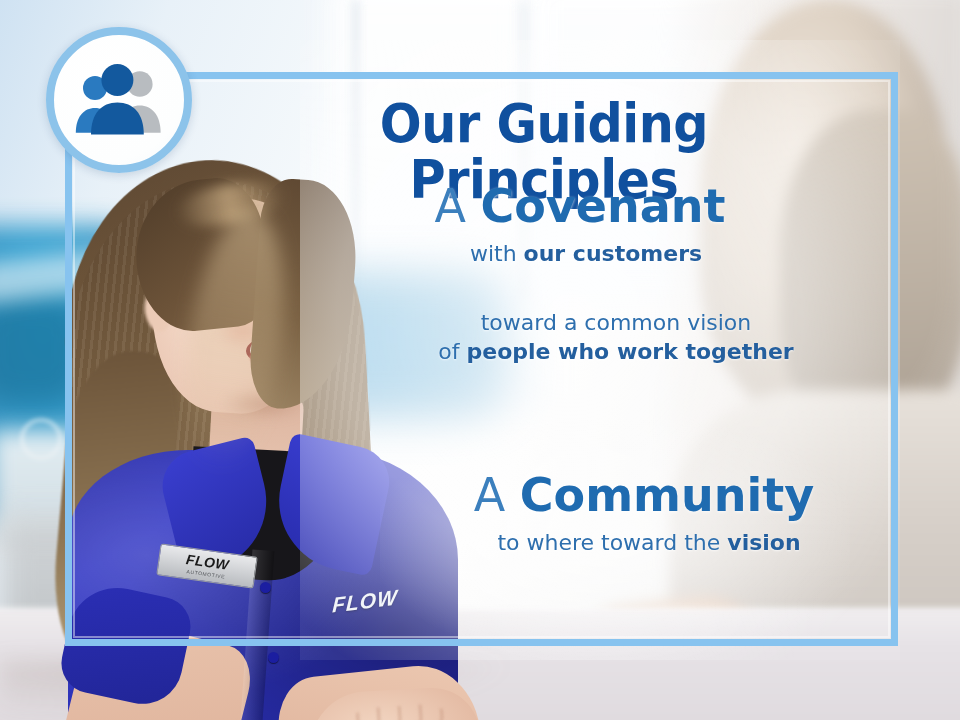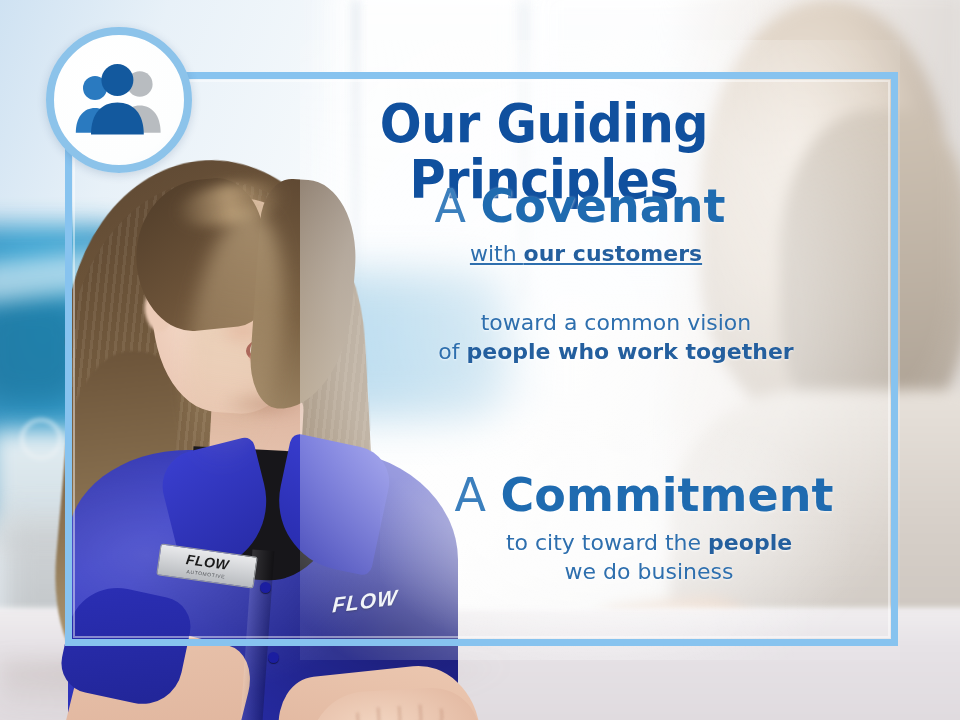--- a/index.html
+++ b/index.html
@@ -431,21 +431,21 @@
     text-shadow: 0 1px 2px rgba(255,255,255,.7);
   }
   .p-sub b { font-weight: bold; color: #245f9e; }
 
   
   #block-covenant   { position: absolute; left: 0;   top: 0;   width: 578px; }
   #block-community  { position: absolute; left: 0;   top: 122px; width: 578px; }
   #block-commitment { position: absolute; left: 0;   top: 289px; width: 578px; }
 
   #block-covenant   .p-head { padding-right: 18px; }
-  #block-covenant   .p-sub  { text-align: center; padding-right: 6px; text-decoration: underline; }
+  #block-covenant   .p-sub  { text-align: center; padding-right: 6px; }
   #block-community  .p-head { text-align: center; padding-left: 56px; }
   #block-community  .p-sub  { text-align: center; padding-left: 54px; }
   #block-commitment .p-head { text-align: center; padding-left: 110px; }
   #block-commitment .p-sub  { text-align: center; padding-left: 120px; }
 </style>
 </head>
 <body>
 
 <div id="stage">
 
@@ -559,22 +559,21 @@
 
     <div class="p-block" id="block-community">
       <div class="p-sub">
         <div><span>toward a common vision</span></div>
         <div><span>of </span><b>people who work together</b></div>
       </div>
     </div>
 
     <div class="p-block" id="block-commitment">
       <div class="p-head">
-        <span class="lead">A </span><span class="kw">Commitment</span>
+        <span class="lead">A </span><span class="kw">Community</span>
       </div>
       <div class="p-sub">
-        <div><span>to city toward the </span><b>people</b></div>
-        <div><span>we do business</span></div>
+        <div><span>to where toward the </span><b>vision</b></div>
       </div>
     </div>
   </div>
 
 </div>
 
 </body></html>

